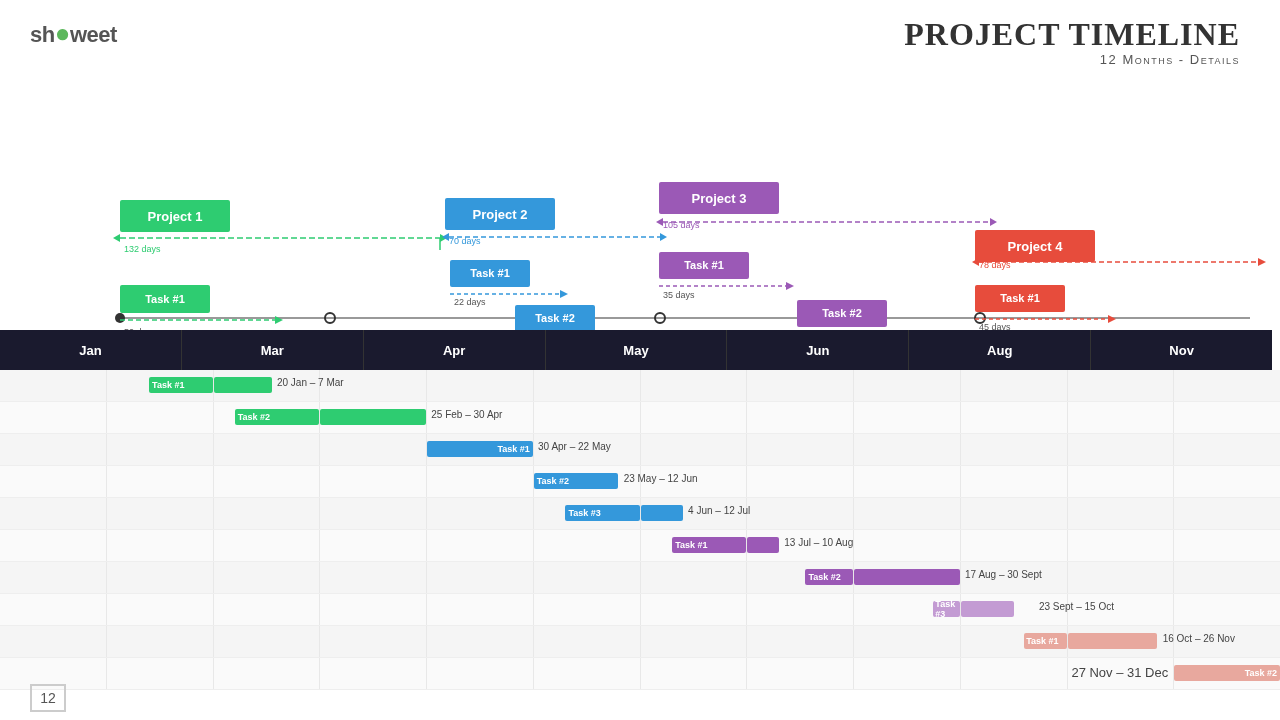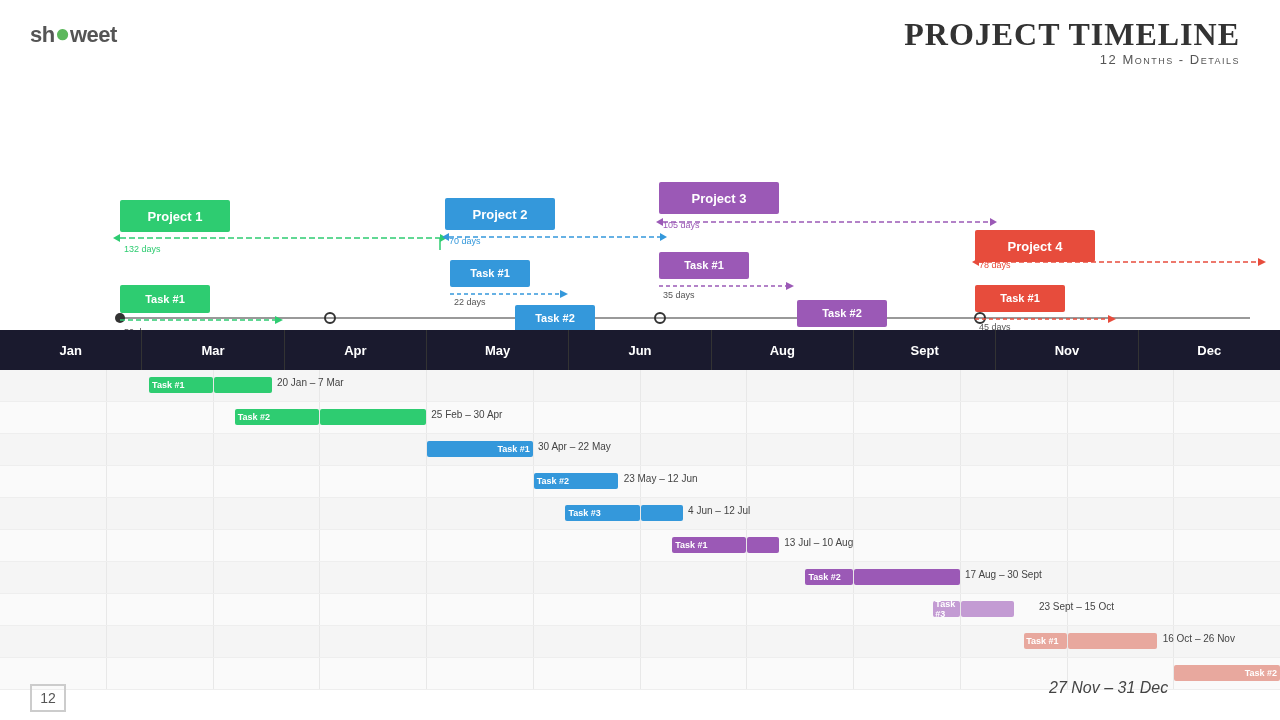--- a/index.html
+++ b/index.html
@@ -55,21 +55,21 @@
       left: 0;
       right: 0;
       height: 255px;
     }
 
     
     .timeline-bar {
       position: absolute;
       top: 330px;
       left: 0;
-      right: 0;
+      right: 8px;
       height: 40px;
       background: #1a1a2e;
       display: flex;
     }
     .timeline-month {
       flex: 1;
       display: flex;
       align-items: center;
       justify-content: center;
       color: #fff;
@@ -238,23 +238,21 @@
   </svg>
 </div>
 
 <div class="timeline-bar">
   <div class="timeline-month">Jan</div>
   <div class="timeline-month">Mar</div>
   <div class="timeline-month">Apr</div>
   <div class="timeline-month">May</div>
   <div class="timeline-month">Jun</div>
   <div class="timeline-month">Aug</div>
-  <div class="timeline-month">Sept</div>
   <div class="timeline-month">Nov</div>
-  <div class="timeline-month">Dec</div>
 </div>
 
 <div class="table-area">
 
   <div class="table-row">
 
     <div class="table-cell"></div>
     <div class="table-cell" style="position:relative;">
       <div style="position:absolute;top:7px;left:40%;right:0;height:16px;background:#2ecc71;border-radius:2px;display:flex;align-items:center;padding:0 3px;">
         <span style="font-size:9px;color:#fff;font-weight:bold;">Task #1</span>
@@ -452,21 +450,21 @@
     <div class="table-cell"></div>
     <div class="table-cell"></div>
     <div class="table-cell"></div>
     <div class="table-cell"></div>
     <div class="table-cell"></div>
     <div class="table-cell"></div>
     <div class="table-cell"></div>
     <div class="table-cell"></div>
     <div class="table-cell"></div>
     <div class="table-cell" style="position:relative;">
-      <span style="position:absolute;top:21px;right:5px;font-size:16px;color:#444;white-space:nowrap;font-style:italic;">27 Nov – 31 Dec</span>
+      <span style="position:absolute;top:7px;right:5px;font-size:13px;color:#444;white-space:nowrap;">27 Nov – 31 Dec</span>
     </div>
     <div class="table-cell" style="position:relative;">
       <div style="position:absolute;top:7px;left:0;right:0;height:16px;background:#e8a89e;border-radius:2px;display:flex;align-items:center;justify-content:flex-end;padding:0 3px;">
         <span style="font-size:9px;color:#fff;font-weight:bold;">Task #2</span>
       </div>
     </div>
   </div>
 </div>
 
 <div class="page-num">12</div>

